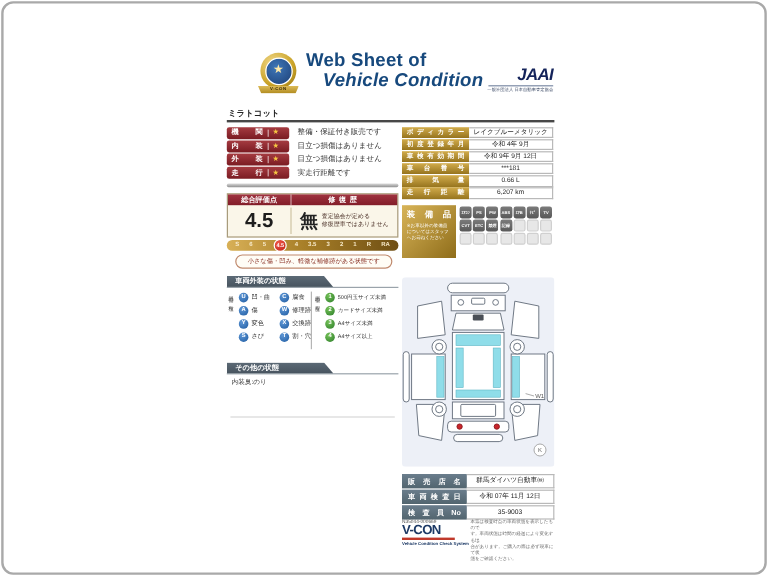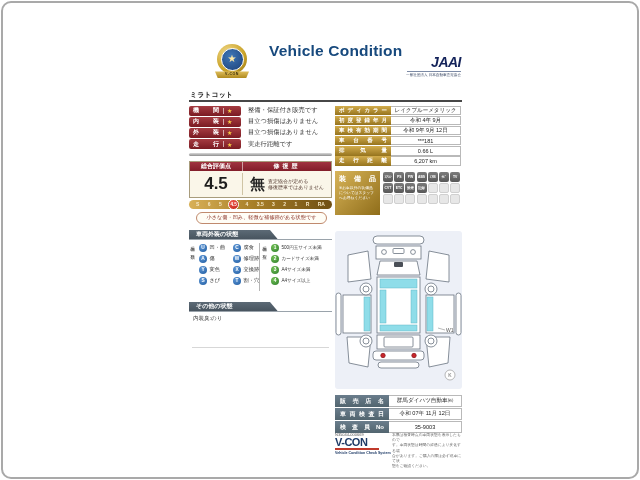--- a/index.html
+++ b/index.html
@@ -6,21 +6,21 @@
   body{width:640px;height:480px;background:#fff;font-family:"Liberation Sans","DejaVu Sans",sans-serif;position:relative;}
   .abs{position:absolute;}
   #frame{position:absolute;left:1px;top:1px;width:634px;height:474px;border:2px solid #a9a9a9;border-radius:10px;background:#fff;overflow:hidden;}
 
   
   .badge{left:212px;top:41px;width:36px;height:36px;}
   .badge .ring{position:absolute;left:2px;top:0;width:30px;height:30px;border-radius:50%;background:radial-gradient(circle at 35% 30%,#f2d98a,#c9a227 60%,#8a6c12);display:flex;align-items:center;justify-content:center;}
   .badge .core{width:21px;height:21px;border-radius:50%;background:radial-gradient(circle at 40% 35%,#3f77b8,#1c3f76);border:1.5px solid #fff;display:flex;align-items:center;justify-content:center;color:#ffe9a8;font-size:10px;line-height:10px;}
   .badge .ribbon{position:absolute;left:0;top:26px;width:34px;height:8px;background:linear-gradient(180deg,#e8c868,#b08a1e);clip-path:polygon(0 20%,100% 20%,92% 100%,8% 100%);display:flex;align-items:center;justify-content:center;font-size:3.6px;font-weight:bold;color:#3a2c05;letter-spacing:.5px;}
   .title{left:252px;top:39px;color:#17497d;font-weight:bold;font-size:15.5px;line-height:17px;letter-spacing:.2px;}
-  .title .l2{margin-left:14px;}
+  .title .l2{margin-left:14px;font-style:italic;}
   .jaai{left:398px;top:39px;width:60px;text-align:right;margin-top:12px;}
   .jaai .word{font-size:14px;font-weight:900;font-style:italic;color:#14235a;letter-spacing:-.5px;}
   .jaai .rule{height:1px;background:#7c8aa5;margin:1px 0 1px 6px;}
   .jaai .sub{font-size:3.6px;color:#3c4a66;white-space:nowrap;}
   .car-name{left:187px;top:87px;font-size:7px;font-weight:bold;color:#222;}
   .title-rule{left:186px;top:97px;width:273px;height:2px;background:#474747;}
 
   
   .ratings{left:186px;top:103px;width:143px;}
   .r-row{display:flex;align-items:center;height:9.5px;margin-bottom:1.6px;}
@@ -103,20 +103,21 @@
 
 <div id="frame">
 
   <div class="abs badge">
     <div class="ring">
       <div class="core">★</div>
     </div>
     <div class="ribbon">V-CON</div>
   </div>
   <div class="abs title">
+    <div>Web Sheet of</div>
     <div class="l2">Vehicle Condition</div>
   </div>
   <div class="abs jaai">
     <div class="word">JAAI</div>
     <div class="rule"></div>
     <div class="sub">一般社団法人 日本自動車査定協会</div>
   </div>
   <div class="abs car-name">ミラトコット</div>
   <div class="abs title-rule"></div>
 

